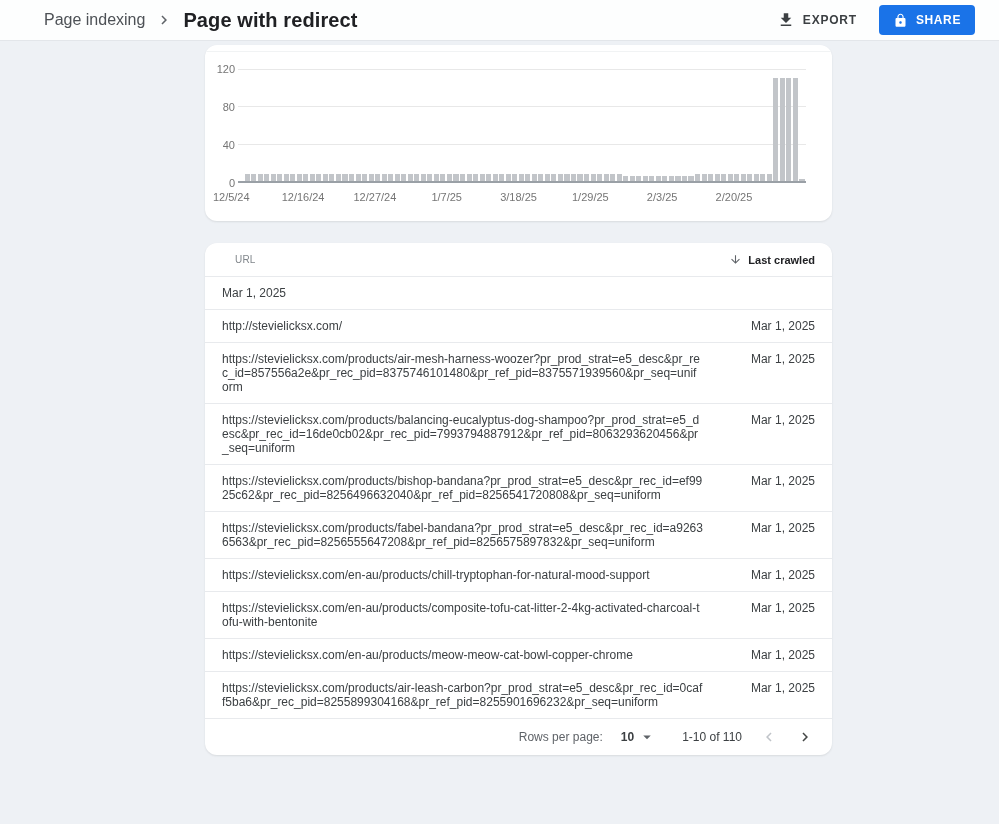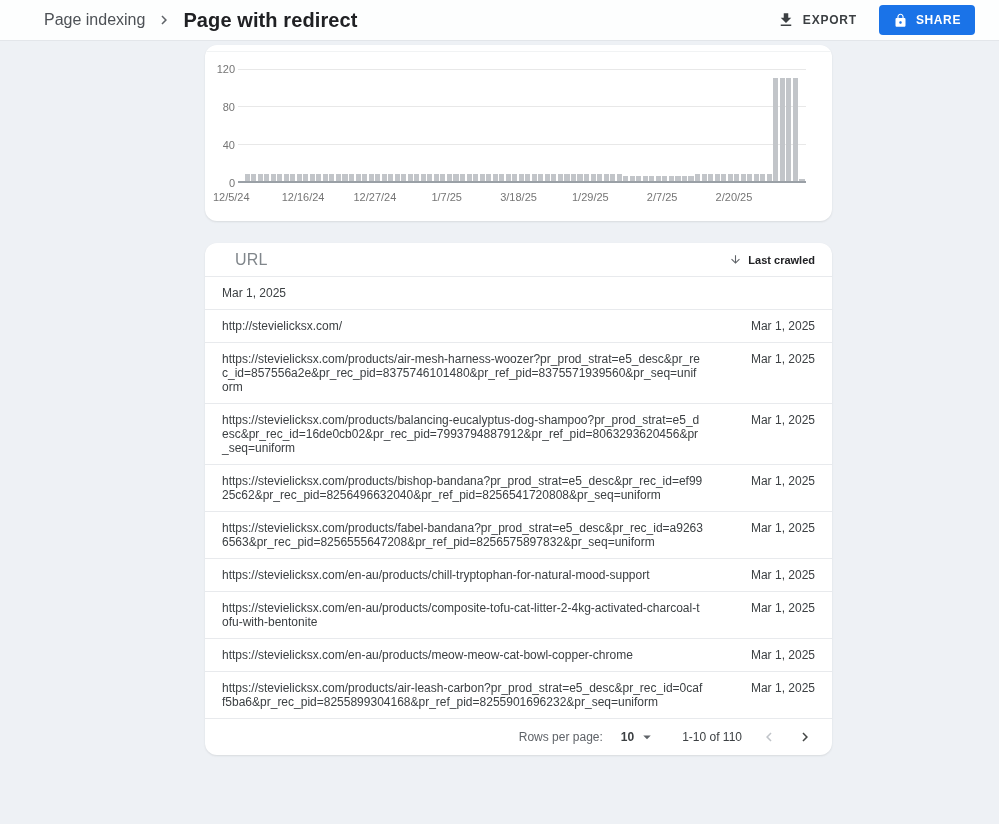--- a/index.html
+++ b/index.html
@@ -69,21 +69,21 @@
   .help-icon { width: 16px; height: 16px; margin-left: 10px; cursor: pointer; }
   .help-icon circle { fill: none; stroke: #9aa0a6; stroke-width: 1.6; }
   .help-icon text { fill: #9aa0a6; font-size: 11px; font-weight: 700; }
   .head-spacer { flex: 1; }
   .filter-icon { width: 18px; height: 18px; fill: #5f6368; cursor: pointer; }
 
   .cols-row {
     display: flex; align-items: center; margin-top: 22px; height: 34px;
     padding: 0 17px; border-bottom: 1px solid #e8eaed;
   }
-  .col-url { flex: 1; font-size: 16px; color: #80868b; letter-spacing: .2px; padding-left: 13px; }
+  .col-url { flex: 1; font-size: 10px; color: #80868b; letter-spacing: .2px; padding-left: 13px; }
   .col-crawled { display: flex; align-items: center; gap: 6px; font-size: 11px; font-weight: 700; color: #202124; }
   .sort-arrow { width: 13px; height: 13px; fill: #5f6368; }
 
   .row {
     display: flex; align-items: flex-start; padding: 9px 17px;
     border-bottom: 1px solid #e8eaed; cursor: pointer; background: #fff;
   }
   .cell-url {
     flex: 1; font-size: 12px; line-height: 14px; color: #3c4043;
     word-break: break-all; padding-right: 48px; max-width: 540px;
@@ -233,21 +233,21 @@
           <div class="bar" style="left: 97.7011%; width: 0.896552%; height: 91.6667%; background: rgb(194, 197, 201);"></div>
           <div class="bar" style="left: 98.8506%; width: 0.896552%; height: 1.66667%; background: rgb(194, 197, 201);"></div>
         </div>
       <div class="x-axis">
           <span class="xtick" style="left: 0.574713%;">12/5/24</span>
           <span class="xtick" style="left: 13.2184%;">12/16/24</span>
           <span class="xtick" style="left: 25.8621%;">12/27/24</span>
           <span class="xtick" style="left: 38.5057%;">1/7/25</span>
           <span class="xtick" style="left: 51.1494%;">3/18/25</span>
           <span class="xtick" style="left: 63.7931%;">1/29/25</span>
-          <span class="xtick" style="left: 76.4368%;">2/7/25</span>
+          <span class="xtick" style="left: 76.4368%;">2/3/25</span>
           <span class="xtick" style="left: 89.0805%;">2/20/25</span>
         </div>
     </div>
   </div>
 
   <div class="card examples-card">
 
     <div class="cols-row">
       <span class="col-url">URL</span>
       <span class="col-crawled">

